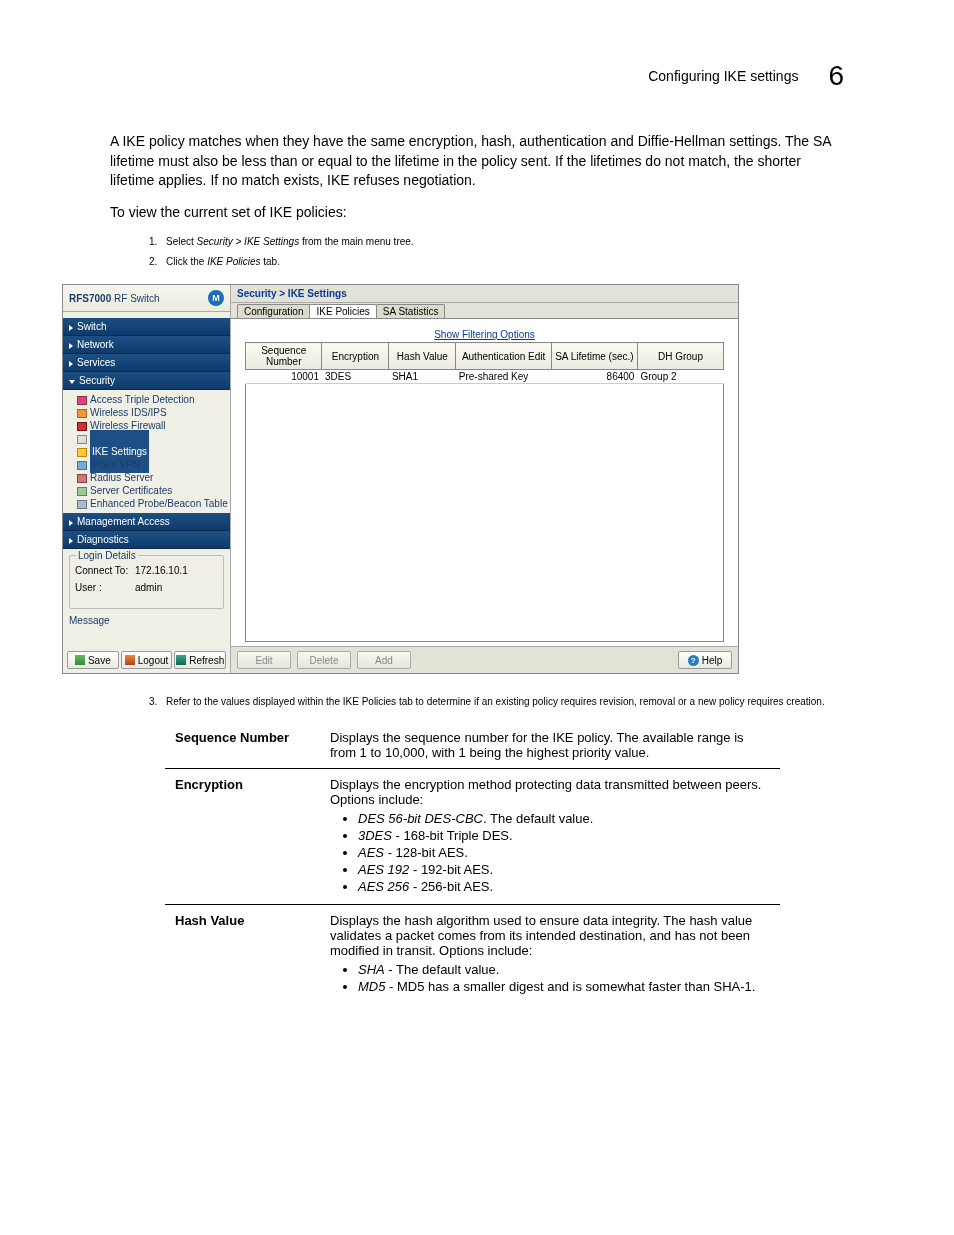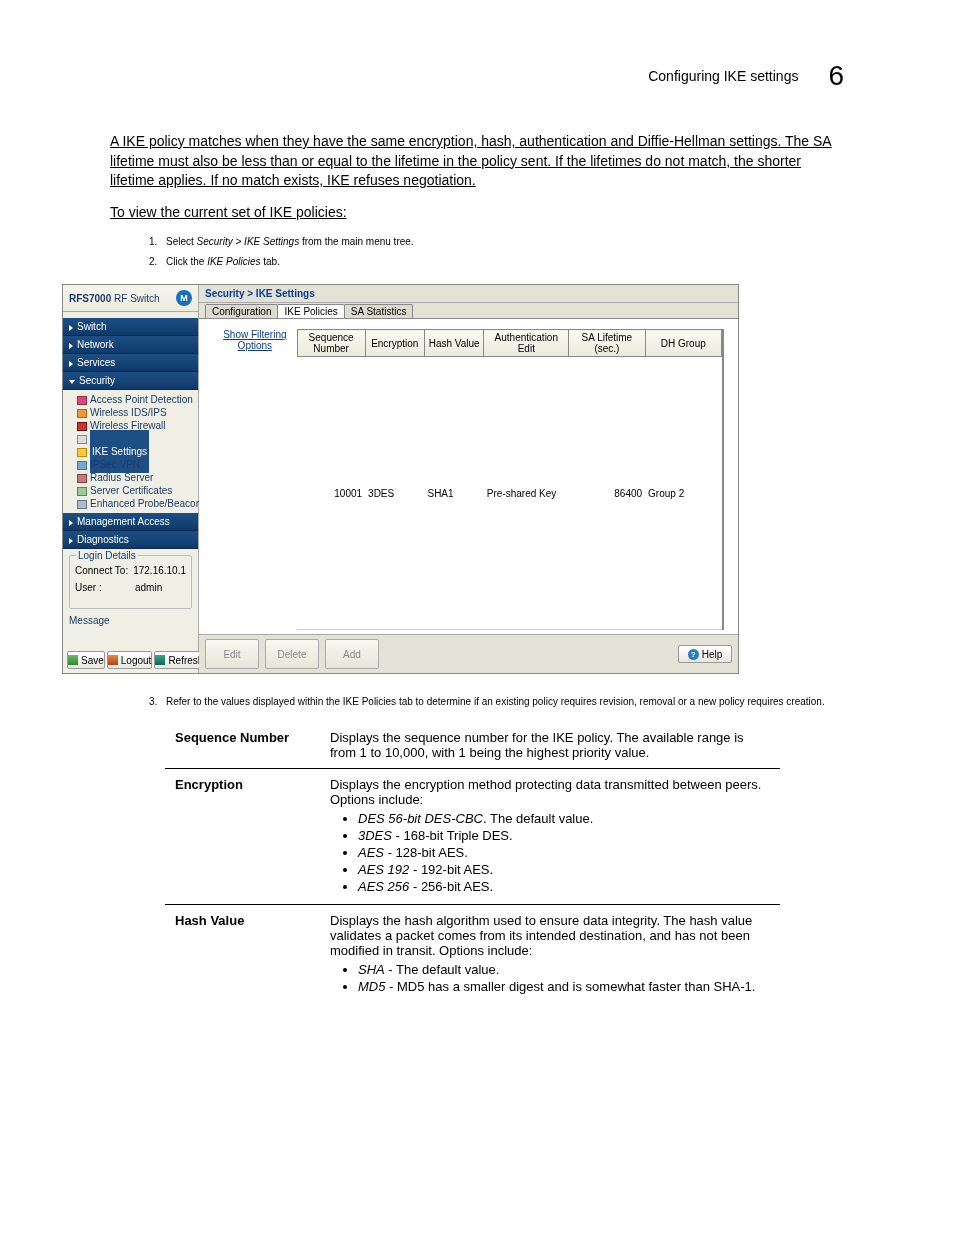--- a/index.html
+++ b/index.html
@@ -1,28 +1,28 @@
 <!DOCTYPE html>
 <html><head>
 <meta charset="utf-8">
 <style>
   body { margin: 0; padding: 0; background: #fff; font-family: Arial, Helvetica, sans-serif; color: #000; }
   .page { width: 954px; min-height: 1235px; margin: 0 auto; position: relative; box-sizing: border-box; padding: 60px 110px 60px 110px; }
   .page-header { display: flex; justify-content: flex-end; align-items: center; margin-bottom: 40px; }
   .page-header-title { font-size: 14px; margin-right: 30px; }
   .page-number { font-size: 28px; font-weight: 400; }
-  .body-text { font-size: 14px; line-height: 1.4; margin: 0 0 12px 0; text-decoration: underline; }
+  .body-text { font-size: 14px; line-height: 1.4; margin: 0 0 12px 0; }
   .step-list { list-style: decimal; padding-left: 50px; margin: 0 0 12px 0; font-size: 10px; line-height: 1.6; }
   .step-list li { padding-left: 6px; margin-bottom: 4px; }
   em, .italic { font-style: italic; }
 
   
   .shot { width: 675px; height: 388px; border: 1px solid #888; margin: 14px 0 20px -48px; display: flex; font-size: 10px; color: #000; }
   .shot * { box-sizing: border-box; }
-  .nav { width: 136px; background: #efefe5; border-right: 1px solid #aaa; display: flex; flex-direction: column; }
+  .nav { width: 168px; background: #efefe5; border-right: 1px solid #aaa; display: flex; flex-direction: column; }
   .nav-title { background: linear-gradient(#f6f6ee,#ebebde); padding: 5px 6px; display: flex; justify-content: space-between; align-items: center; border-bottom: 1px solid #aaa; }
   .nav-title .brand { color: #1b3c6a; font-weight: bold; }
   .nav-title .brand span { font-weight: normal; }
   .nav-title .logo { width: 16px; height: 16px; border-radius: 50%; background: #1b6fb8; position: relative; display: flex; align-items:center; justify-content:center; color:#fff; font-size:9px; font-weight:bold; }
   .nav-section { background: linear-gradient(#1d4f84,#0e3a6a); color: #fff; padding: 3px 6px; border-bottom: 1px solid #0a2a4f; cursor: pointer; }
   .nav-section .arrow { display:inline-block; width:0; height:0; border-left:4px solid #fff; border-top:3px solid transparent; border-bottom:3px solid transparent; margin-right:4px; vertical-align:middle;}
   .nav-section .arrow.down { border-left:3px solid transparent; border-right:3px solid transparent; border-top:4px solid #fff; border-bottom:none;}
   .nav-tree { padding: 3px 4px 3px 14px; background:#efefe5; color:#1b3c6a; }
   .nav-tree div { padding: 1px 0; white-space: nowrap; }
   .nav-tree .ic { display:inline-block; width:10px; height:9px; margin-right:3px; vertical-align:middle;}
@@ -46,29 +46,29 @@
   .nbtn .glyph{width:10px;height:10px;}
   .g-save{background:linear-gradient(#6b6,#383);}
   .g-logout{background:linear-gradient(#e83,#a42);}
   .g-refresh{background:linear-gradient(#3a8,#165);}
 
   .main { flex:1; display:flex; flex-direction:column; background:#fff; }
   .main-crumb { color:#0a3b99; font-weight:bold; padding:3px 6px; background:#e2e2d6; border-bottom:1px solid #aaa;}
   .tabbar { display:flex; padding: 0 6px; border-bottom:1px solid #888; background:#e2e2d6; height:16px; align-items:flex-end; position:relative;}
   .tab { border:1px solid #888; border-bottom:none; padding:1px 6px 0; margin-right:-1px; background:#dcdccc; border-radius:2px 2px 0 0; height:14px; line-height:12px;}
   .tab.active { background:#fff; position:relative; z-index:1; }
-  .content { flex:1; padding:10px 14px 4px; display:flex; }
+  .content { flex:1; padding:10px 14px 4px; display:flex; flex-direction:column; }
   .filter-link { text-align:center; color:#0a3b99; text-decoration:underline; margin-bottom:2px; }
   table.tbl { width:100%; border-collapse:collapse; table-layout:fixed;}
   table.tbl th { border:1px solid #888; background:linear-gradient(#fafaf2,#eaeade); padding:2px 3px; text-align:center; font-weight:normal; }
   table.tbl td { border-bottom:1px solid #ccc; padding:1px 3px; text-align:left;}
   .tbl-zone{flex:1; border:1px solid #888; border-top:none; background:#fff;}
   .filter-msg { text-align:center; padding:3px; border-top:1px solid #888;}
   .main-footer{display:flex; padding:4px 6px; gap:6px; background:#e2e2d6; border-top:1px solid #aaa; align-items:center;}
-  .main-footer .btn{border:1px solid #aaa; background:linear-gradient(#f8f8f0,#e5e5da); color:#888; width:54px; height:30px; border-radius:2px; display:flex; align-items:center; justify-content:center;}
+  .main-footer .btn{border:1px solid #aaa; background:linear-gradient(#f8f8f0,#e5e5da); color:#888; width:54px; height:18px; border-radius:2px; display:flex; align-items:center; justify-content:center;}
   .main-footer .help{margin-left:auto; border:1px solid #999; background:linear-gradient(#fff,#e8e8e0); width:54px; height:18px; border-radius:2px; display:flex; align-items:center; justify-content:center; gap:3px; color:#000;}
   .help .ic-help{width:11px;height:11px;border-radius:50%;background:#2b7dbf;color:#fff;display:flex;align-items:center;justify-content:center;font-size:8px;font-weight:bold;}
 
   
   .def-table { width: 615px; margin-left:55px; font-size: 13px; border-collapse: collapse; }
   .def-table td { vertical-align: top; padding: 8px 10px; border-bottom: 1px solid #000; }
   .def-table td.term { width: 135px; font-weight: bold; }
   .def-table ul { margin: 4px 0 0 0; padding-left: 28px; }
   .def-table li { margin: 2px 0; }
 </style>
@@ -98,21 +98,21 @@
       <div class="nav-title">
         <span class="brand"><span style="font-weight:bold">RFS7000</span><span> RF Switch</span></span>
         <span class="logo">M</span>
       </div>
       <div style="height:6px;"></div>
       <div class="nav-section"><span class="arrow"></span><span>Switch</span></div>
       <div class="nav-section"><span class="arrow"></span><span>Network</span></div>
       <div class="nav-section"><span class="arrow"></span><span>Services</span></div>
       <div class="nav-section"><span class="arrow down"></span><span>Security</span></div>
       <div class="nav-tree">
-        <div><span class="ic ic-detect"></span><span>Access Point Detection</span></div>
+        <div><span class="ic ic-detect"></span><span>Access Triple Detection</span></div>
         <div><span class="ic ic-ids"></span><span>Wireless IDS/IPS</span></div>
         <div><span class="ic ic-firewall"></span><span>Wireless Firewall</span></div>
         <div><span class="ic ic-nat"></span><span>NAT</span></div>
         <div><span class="ic ic-ike"></span><span class="selected">IKE Settings</span></div>
         <div><span class="ic ic-ipsec"></span><span>IPSec VPN</span></div>
         <div><span class="ic ic-radius"></span><span>Radius Server</span></div>
         <div><span class="ic ic-cert"></span><span>Server Certificates</span></div>
         <div><span class="ic ic-probe"></span><span>Enhanced Probe/Beacon Table</span></div>
       </div>
       <div class="nav-section"><span class="arrow"></span><span>Management Access</span></div>

